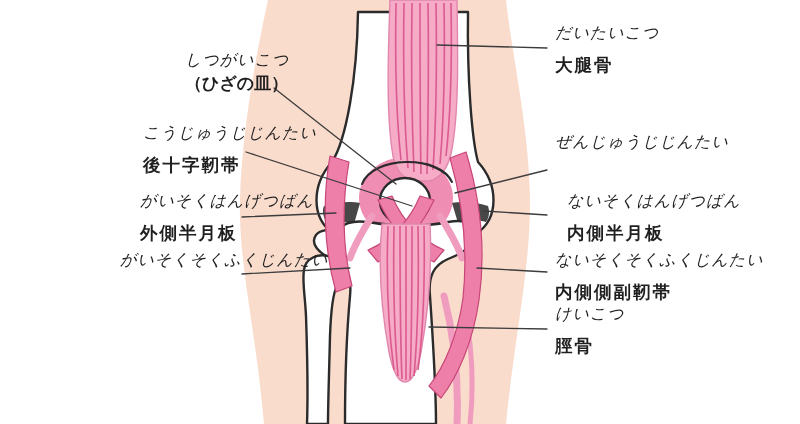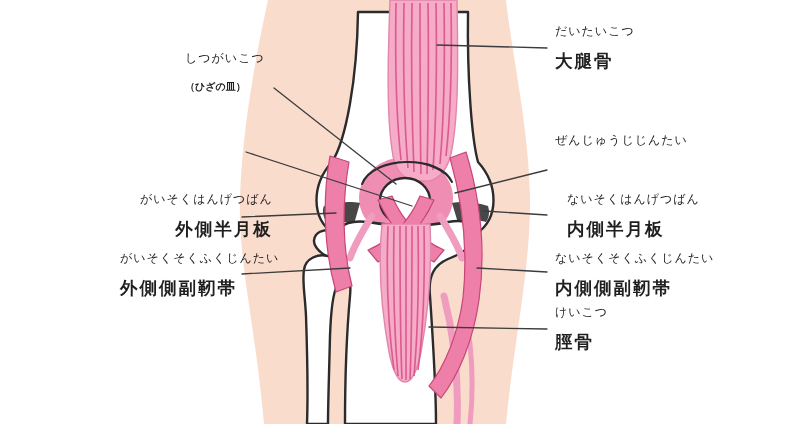--- a/index.html
+++ b/index.html
@@ -3,23 +3,23 @@
 <meta charset="utf-8">
 <title>knee-diagram</title>
 <style>
   html,body{margin:0;padding:0;background:#ffffff;}
   .stage{
     position:relative;width:800px;height:424px;background:#ffffff;overflow:hidden;
     font-family:"DejaVu Sans",sans-serif;color:var(--text,#1f1f1f);
   }
   .stage svg{position:absolute;left:0;top:0;}
   .label{position:absolute;line-height:1;white-space:nowrap;}
-  .label .ruby{font-size:12px;letter-spacing:1px;margin-bottom:3px;color:var(--text,#1f1f1f);}
+  .label .ruby{font-size:16px;letter-spacing:1px;margin-bottom:3px;color:var(--text,#1f1f1f);font-style:italic;}
   .label .main{font-size:17.5px;font-weight:600;letter-spacing:2px;color:var(--text,#1f1f1f);margin-top:16px;}
-  .label .note{font-size:10px;font-weight:600;margin-top:18px;letter-spacing:0;}
+  .label .note{font-size:17px;font-weight:600;margin-top:7px;letter-spacing:0;}
   
   .skin-shape{fill:var(--skin);}
   .bone{fill:var(--bone);stroke:var(--outline);stroke-width:2.4;stroke-linejoin:round;}
   .crescent{fill:var(--bone);stroke:var(--outline);stroke-width:2;stroke-linejoin:round;}
   .halo{fill:var(--halo);}
   .tendon{fill:var(--tendon);stroke:var(--tendon_edge);stroke-width:1.4;}
   .stripe{fill:none;stroke:var(--tendon_stripe);stroke-width:1.6;opacity:.95;}
   .band{fill:var(--band);stroke:var(--band_edge);stroke-width:1.2;stroke-linejoin:round;}
   .meniscus{fill:var(--meniscus);}
   .strand{fill:none;stroke:var(--strand);stroke-linecap:round;}
@@ -95,29 +95,32 @@
       <path class="leader" d="M547,272 L477,268"></path>
       <path class="leader" d="M547,329 L429,327"></path>
     </g>
   </svg>
 
   <div class="label" style="left:185px;top:52px;">
     <div class="ruby">しつがいこつ</div>
     <div class="note">（ひざの皿）</div>
   </div>
 
+  <div class="label" style="left:143px;top:125px;">
+    <div class="ruby">こうじゅうじじんたい</div>
+    <div class="main">後十字靭帯</div>
+  </div>
 
-  <div class="label" style="left:140px;top:193px;text-align:right;">
+  <div class="label" style="left:140px;top:193px;">
     <div class="ruby">がいそくはんげつばん</div>
     <div class="main">外側半月板</div>
   </div>
 
-  <div class="label" style="left:120px;top:252px;">
+  <div class="label" style="left:120px;top:252px;text-align:right;">
     <div class="ruby">がいそくそくふくじんたい</div>
-    <div class="main">外側側副靭帯</div>
   </div>
 
   <div class="label" style="left:555px;top:25px;">
     <div class="ruby">だいたいこつ</div>
     <div class="main">大腿骨</div>
   </div>
 
   <div class="label" style="left:555px;top:134px;">
     <div class="ruby">ぜんじゅうじじんたい</div>
   </div>

